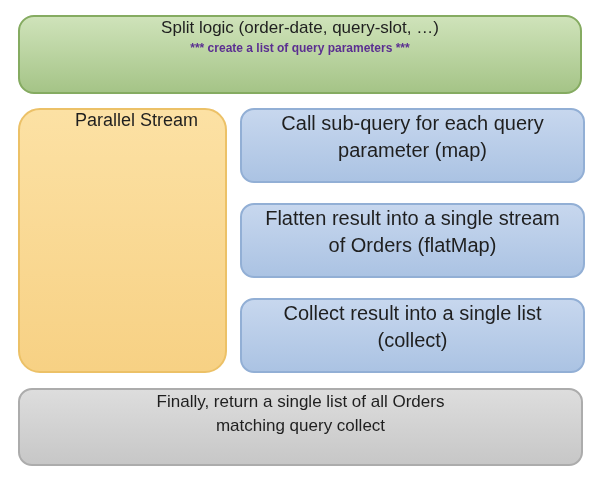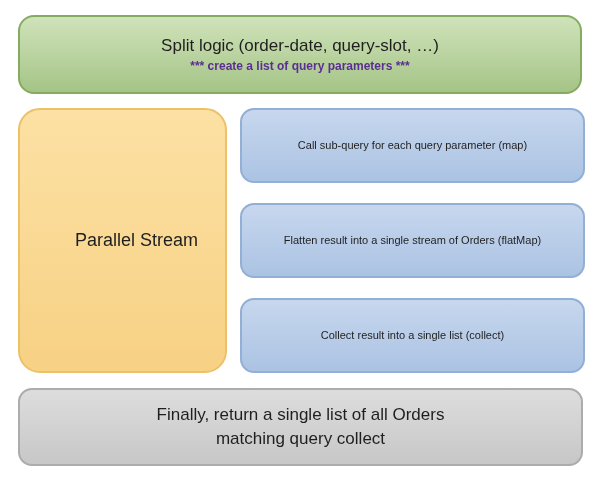--- a/index.html
+++ b/index.html
@@ -14,21 +14,21 @@
     height: 488px;
     background: var(--background, #ffffff);
     overflow: hidden;
   }
   .box {
     position: absolute;
     box-sizing: border-box;
     display: flex;
     flex-direction: column;
     align-items: center;
-    justify-content: center;
+    justify-content: flex-start;
     text-align: center;
     color: var(--text, #1f1f1f);
   }
   .box span, .box div { width: 100%; }
 
   .green-box {
     left: 18px; top: 15px; width: 564px; height: 79px;
     border-radius: 16px;
     border: 2px solid var(--green-border);
     background: linear-gradient(180deg, var(--green-top) 0%, var(--green-bottom) 100%);
@@ -43,21 +43,21 @@
     background: linear-gradient(180deg, var(--yellow-top) 0%, var(--yellow-bottom) 100%);
     font-size: 18px;
     padding-left: 28px;
   }
 
   .blue-box {
     left: 240px; width: 345px; height: 75px;
     border-radius: 14px;
     border: 2px solid var(--blue-border);
     background: linear-gradient(180deg, var(--blue-top) 0%, var(--blue-bottom) 100%);
-    font-size: 11px;
+    font-size: 20px;
     line-height: 1.35;
   }
   .blue-box .step-label { max-width: 305px; margin: 0 auto; }
   .blue-1 { top: 108px; }
   .blue-2 { top: 203px; }
   .blue-3 { top: 298px; }
 
   .gray-box {
     left: 18px; top: 388px; width: 565px; height: 78px;
     border-radius: 14px;

